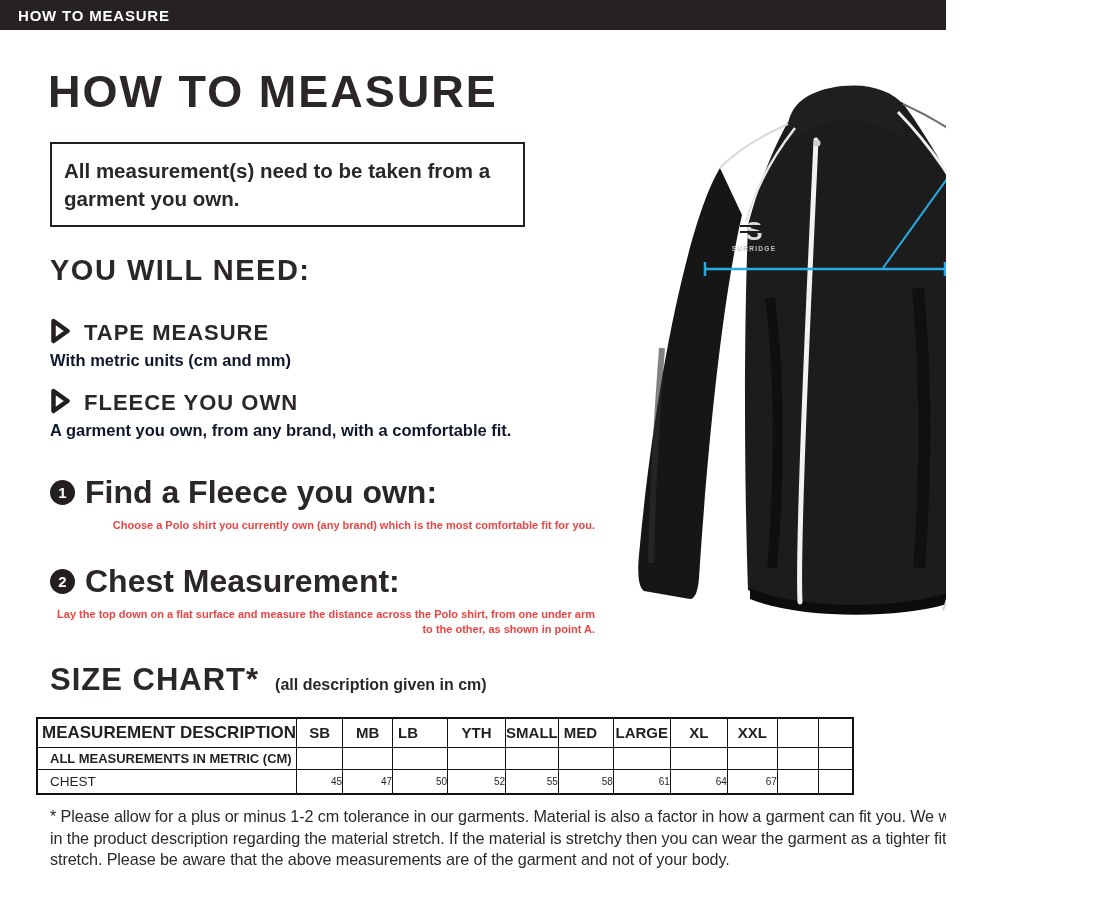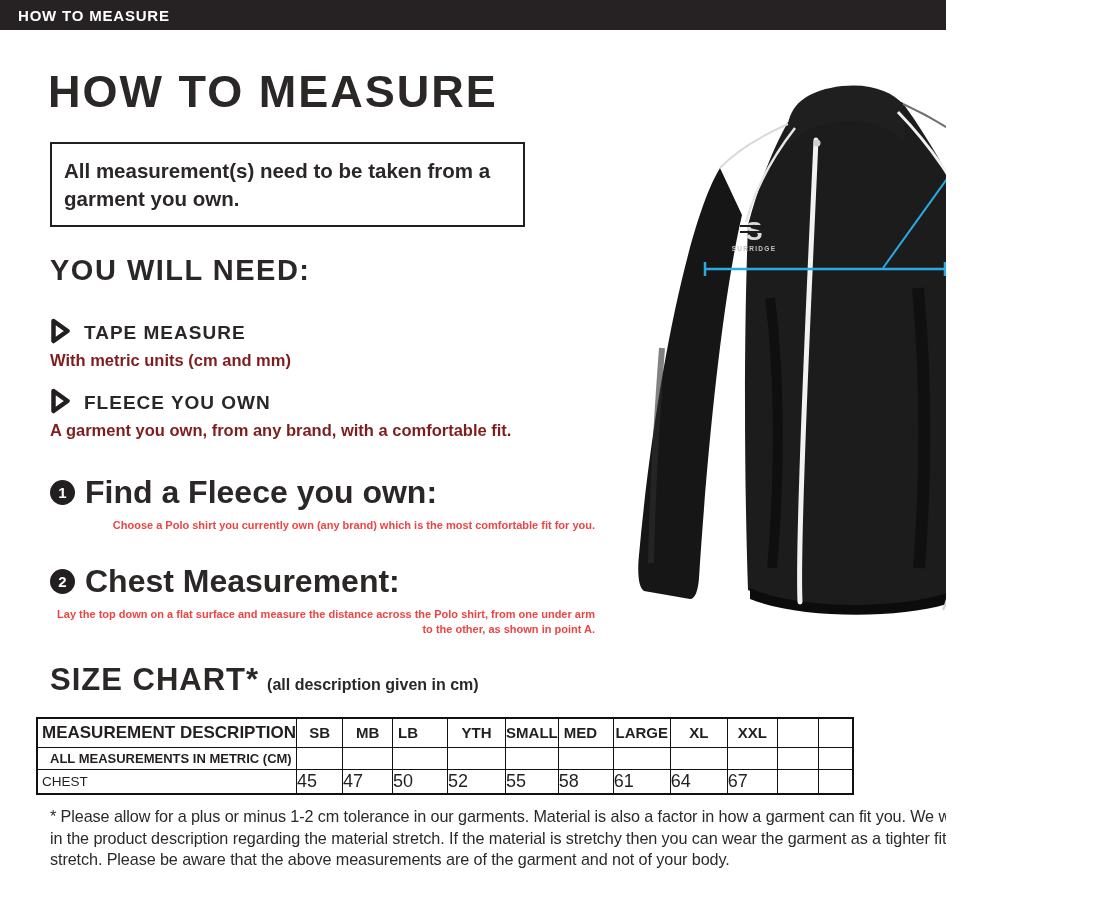--- a/index.html
+++ b/index.html
@@ -26,51 +26,51 @@
     position:absolute; top:142px; left:50px; width:475px;
     border:2px solid #231f20; padding:13px 12px;
     font-size:20.5px; font-weight:bold; line-height:1.35; color:#2b2727;
   }
   .ywn-heading {
     position:absolute; top:254px; left:50px;
     font-size:29px; font-weight:bold; letter-spacing:1.5px; color:#2b2727;
   }
   .need-item { position:absolute; left:50px; width:560px; }
   .need-item .row { display:flex; align-items:center; gap:13px; }
-  .need-label { font-size:19px; font-weight:bold; letter-spacing:1px; color:#2b2727; }
-  .need-desc { margin-top:3px; font-size:16.5px; font-weight:bold; color:#7f1d1d; }
+  .need-label { font-size:22px; font-weight:bold; letter-spacing:1px; color:#2b2727; }
+  .need-desc { margin-top:3px; font-size:16.5px; font-weight:bold; color:#0f172a; }
   .step { position:absolute; left:50px; width:560px; }
   .step .row { display:flex; align-items:center; gap:10px; }
   .step-circle {
     width:25px; height:25px; border-radius:50%; background:#231f20; color:#fff;
     display:flex; align-items:center; justify-content:center;
     font-size:15px; font-weight:bold; flex:0 0 auto;
   }
   .step-title { font-size:32px; font-weight:bold; color:#2b2727; }
   .step-desc { margin-top:7px; font-size:11px; font-weight:bold; line-height:1.33; color:#ef4444; width:545px;text-align:right; }
   .sc-heading {
     position:absolute; top:662px; left:50px;
     font-size:31px; font-weight:bold; letter-spacing:1px; color:#2b2727;
-    display:flex; align-items:baseline; gap:8px;
+    display:flex; align-items:baseline; gap:16px;
   }
   .sc-sub { font-size:16px; font-weight:bold; letter-spacing:0; }
   
   .size-table {
     position:absolute; top:717px; left:36px;
     border-collapse:collapse; table-layout:fixed;
     border:2px solid #111; font-family:"Liberation Sans", sans-serif;
   }
   .size-table th, .size-table td { border:1.5px solid #111; overflow:hidden; white-space:nowrap; }
   .size-table thead th { height:29px; font-size:15px; font-weight:bold; text-align:center; }
   .size-table thead th.desc { font-size:17px; text-align:left; padding-left:4px; }
   .size-table thead th.al { text-align:left; padding-left:5px; }
   .size-table tr.metric td { height:22px; font-size:13px; font-weight:bold; }
   .size-table tr.metric td.lbl { text-align:left; padding-left:12px; }
-  .size-table tr.vals td { height:25px; font-size:18px; font-weight:normal; text-align:left; }
-  .size-table tr.vals td.lbl { font-size:13.5px; text-align:left; padding-left:4px; }
+  .size-table tr.vals td { height:25px; font-size:10px; font-weight:normal; text-align:right; }
+  .size-table tr.vals td.lbl { font-size:13.5px; text-align:left; padding-left:12px; }
   
   .footnote {
     position:absolute; top:806px; left:50px; width:1048px;
     font-size:16.2px; line-height:1.34; color:#2a2a2a; letter-spacing:-0.1px;
   }
   
   .jacket-wrap { position:absolute; left:618px; top:48px; width:502px; height:620px; }
 </style>
 </head>
 <body>

